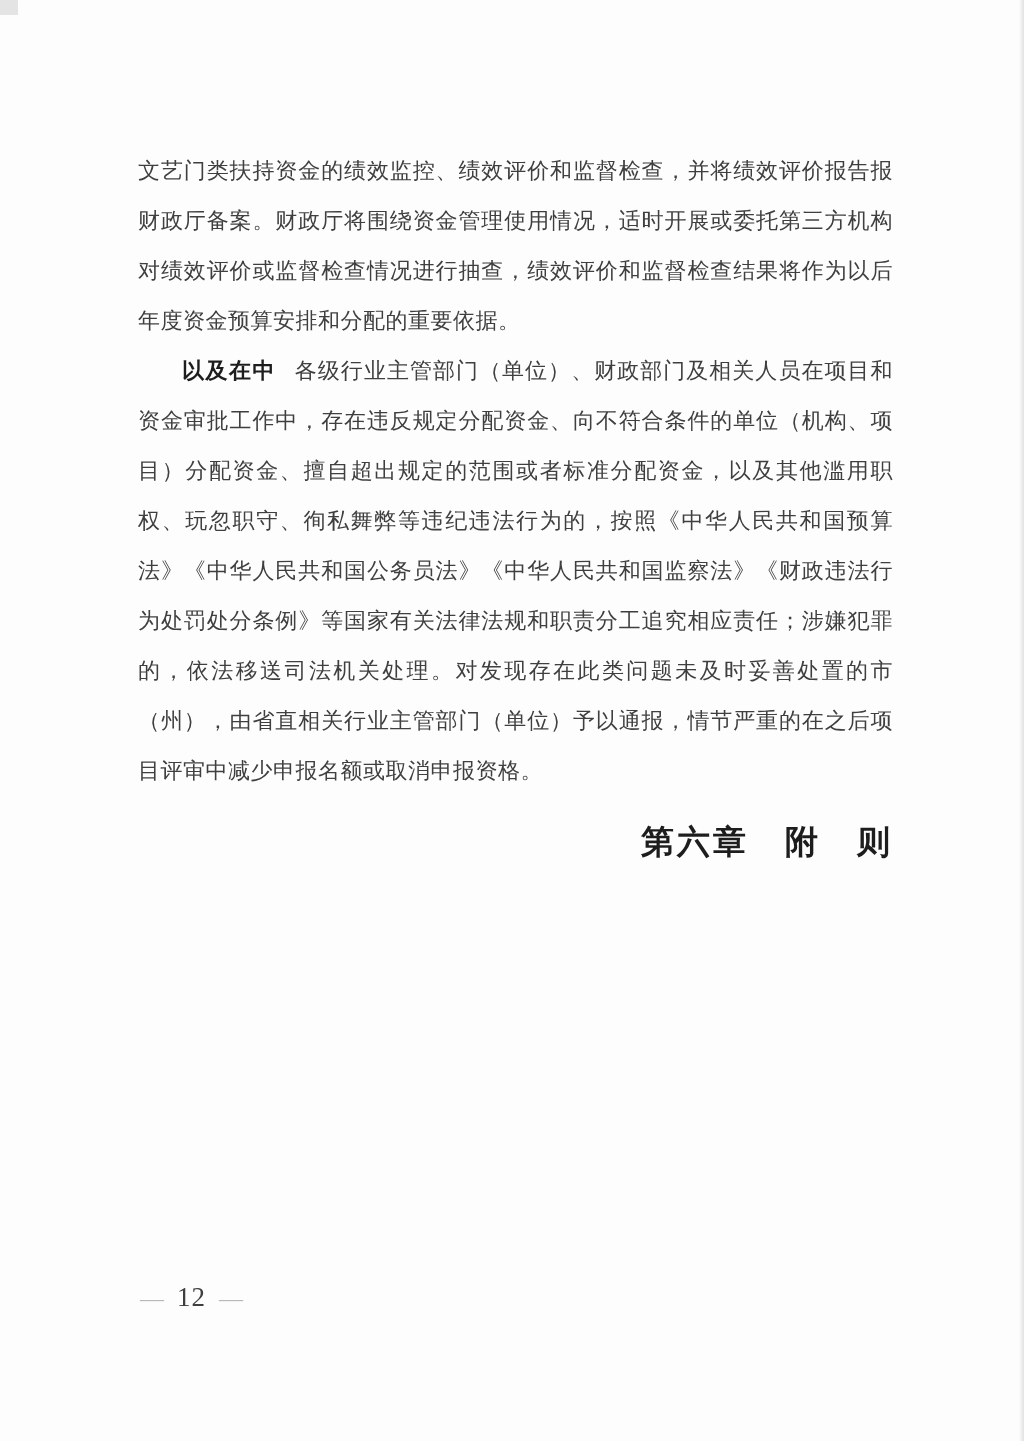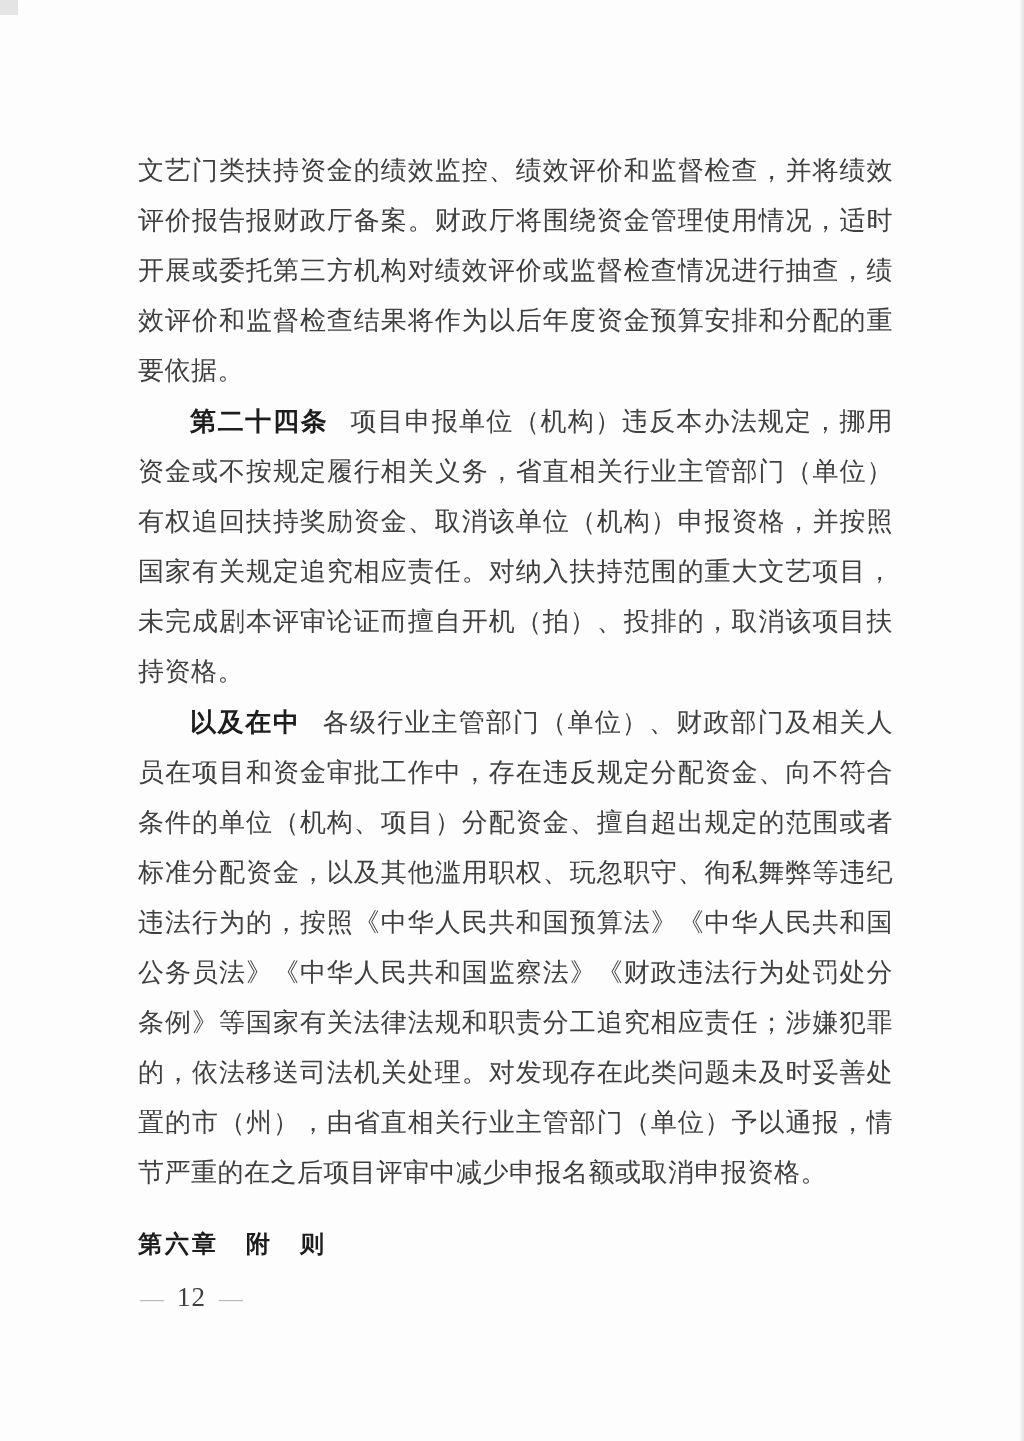--- a/index.html
+++ b/index.html
@@ -31,42 +31,42 @@
     background: linear-gradient(to right, rgba(230,230,230,0), #e2e2e2);
   }
   .content {
     position: absolute;
     left: 138px;
     top: 146px;
     width: 755px;
   }
   .para {
     margin: 0;
-    font-size: 26px;
+    font-size: 22px;
     line-height: 50px;
     color: var(--body-text);
     text-align: justify;
     text-justify: inter-character;
     letter-spacing: 0.5px;
   }
   .para.indent { text-indent: 2em; }
   .article-no {
     font-family: "Liberation Sans", sans-serif;
     font-weight: 700;
     color: var(--heading-text);
     margin-right: 0.85em;
     letter-spacing: 1px;
   }
   .chapter {
     margin: 20px 0 30px 0;
     font-family: "Liberation Sans", sans-serif;
     font-weight: 700;
-    font-size: 24px;
+    font-size: 33px;
     line-height: 52px;
-    text-align: left;
+    text-align: right;
     letter-spacing: 3px;
     color: var(--heading-text);
   }
   .page-number {
     position: absolute;
     left: 140px;
     top: 1282px;
     display: flex;
     align-items: center;
     gap: 13px;
@@ -86,21 +86,20 @@
 </head>
 <body>
 
 <div class="scan-corner"></div>
 <div class="scan-edge-right"></div>
 
 <main class="content">
 
   <p class="para"><span>文艺门类扶持资金的绩效监控、绩效评价和监督检查，并将绩效评价报告报财政厅备案。财政厅将围绕资金管理使用情况，适时开展或委托第三方机构对绩效评价或监督检查情况进行抽查，绩效评价和监督检查结果将作为以后年度资金预算安排和分配的重要依据。</span></p>
 
-  <p class="para indent"><span class="article-no">第二十四条</span><span>项目申报单位（机构）违反本办法规定，挪用资金或不按规定履行相关义务，省直相关行业主管部门（单位）有权追回扶持奖励资金、取消该单位（机构）申报资格，并按照国家有关规定追究相应责任。对纳入扶持范围的重大文艺项目，未完成剧本评审论证而擅自开机（拍）、投排的，取消该项目扶持资格。</span></p>
 
   <p class="para indent"><span class="article-no">以及在中</span><span>各级行业主管部门（单位）、财政部门及相关人员在项目和资金审批工作中，存在违反规定分配资金、向不符合条件的单位（机构、项目）分配资金、擅自超出规定的范围或者标准分配资金，以及其他滥用职权、玩忽职守、徇私舞弊等违纪违法行为的，按照《中华人民共和国预算法》《中华人民共和国公务员法》《中华人民共和国监察法》《财政违法行为处罚处分条例》等国家有关法律法规和职责分工追究相应责任；涉嫌犯罪的，依法移送司法机关处理。对发现存在此类问题未及时妥善处置的市（州），由省直相关行业主管部门（单位）予以通报，情节严重的在之后项目评审中减少申报名额或取消申报资格。</span></p>
 
   <h2 class="chapter">第六章　附　则</h2>
 
 
 </main>
 
 <footer class="page-number">
   <span class="dash">—</span>

